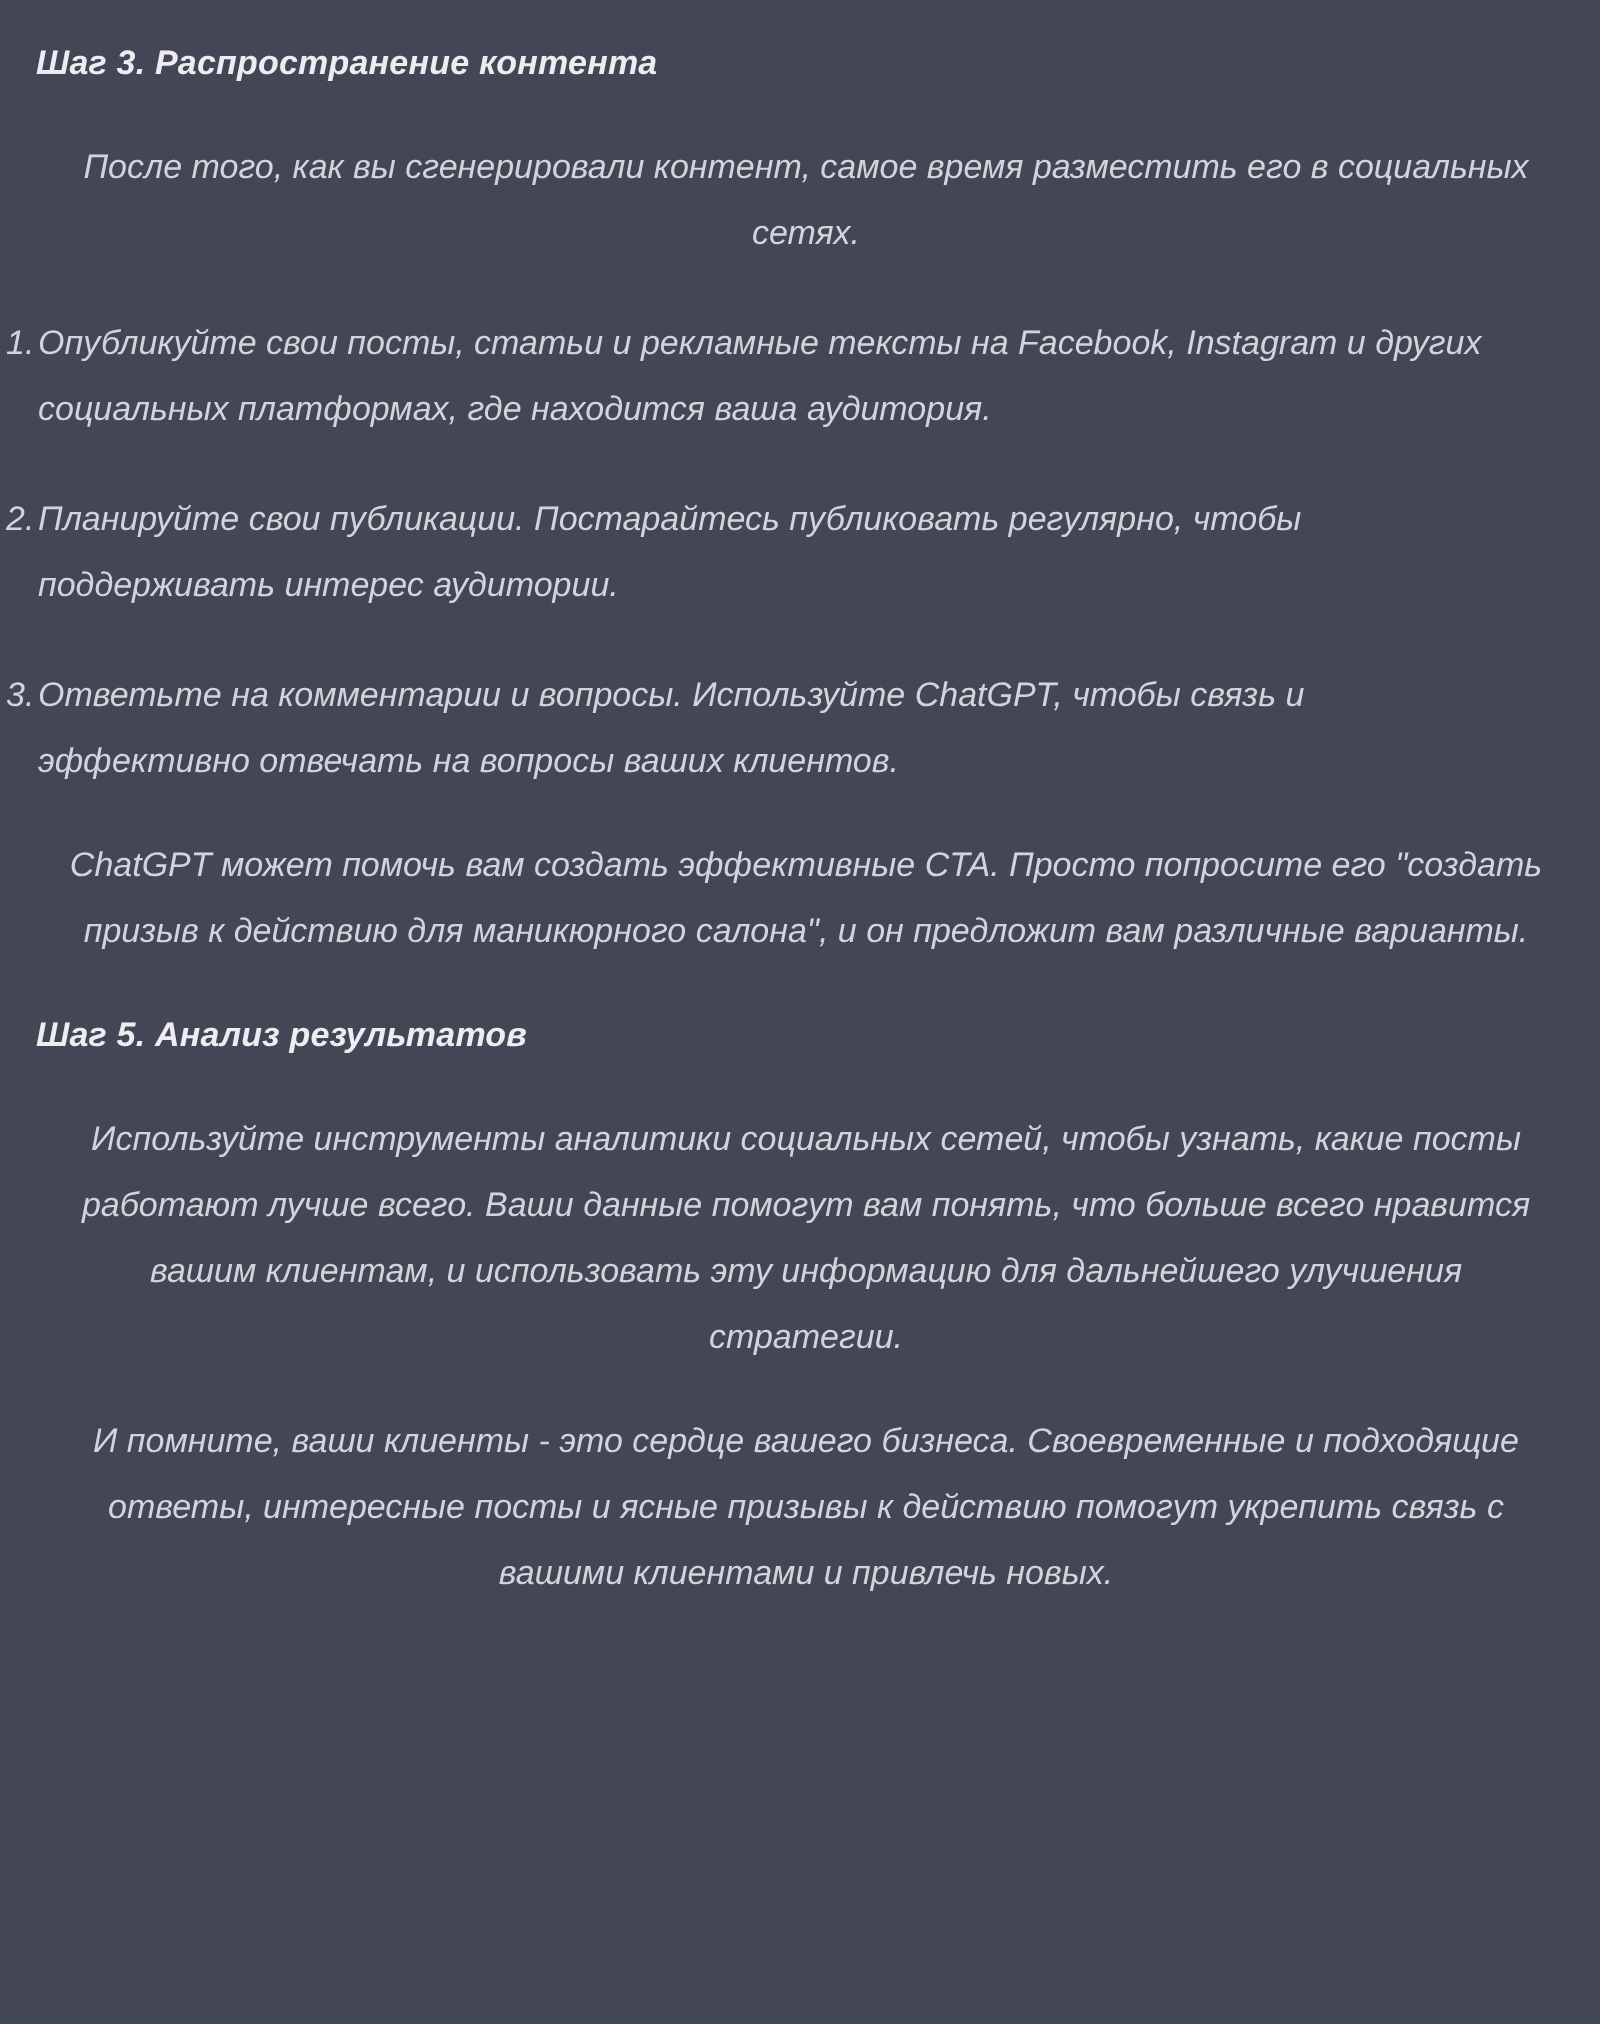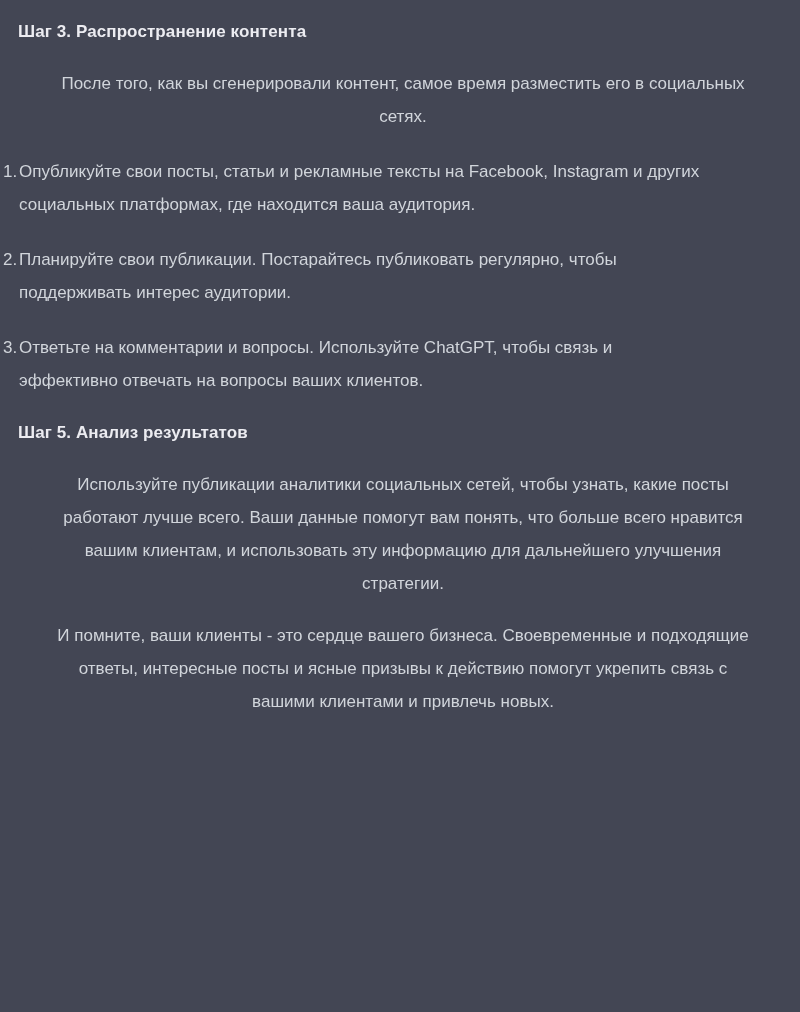--- a/index.html
+++ b/index.html
@@ -15,20 +15,21 @@
     font-family: "Liberation Sans", "DejaVu Sans", sans-serif;
     color: #D1D5DB;
   }
   .message {
     box-sizing: border-box;
     width: 100%;
     height: 100%;
     padding: 15px 12px 12px 18px;
     font-size: 17px;
     line-height: 33px;
+    font-style: italic;
   }
   .message h3 {
     font-size: 17px;
     line-height: 33px;
     font-weight: 700;
     color: #ECECF1;
     margin: 19px 0;
     white-space: pre-line;
     letter-spacing: 0.1px;
   }
@@ -86,24 +87,26 @@
       </li>
       <li>
         <span class="li-marker">3.</span>
         <span class="li-text">Ответьте на комментарии и вопросы. Используйте ChatGPT, чтобы связь и
 эффективно отвечать на вопросы ваших клиентов.</span>
       </li>
     </ol>
 
 
 
+    <p>ChatGPT может помочь вам создать эффективные CTA. Просто попросите его "создать
+призыв к действию для маникюрного салона", и он предложит вам различные варианты.</p>
 
     <h3>Шаг 5. Анализ результатов</h3>
 
-    <p>Используйте публикации аналитики социальных сетей, чтобы узнать, какие посты
+    <p>Используйте инструменты аналитики социальных сетей, чтобы узнать, какие посты
 работают лучше всего. Ваши данные помогут вам понять, что больше всего нравится
 вашим клиентам, и использовать эту информацию для дальнейшего улучшения
 стратегии.</p>
 
     <p>И помните, ваши клиенты - это сердце вашего бизнеса. Своевременные и подходящие
 ответы, интересные посты и ясные призывы к действию помогут укрепить связь с
 вашими клиентами и привлечь новых.</p>
 
 
   </div>

